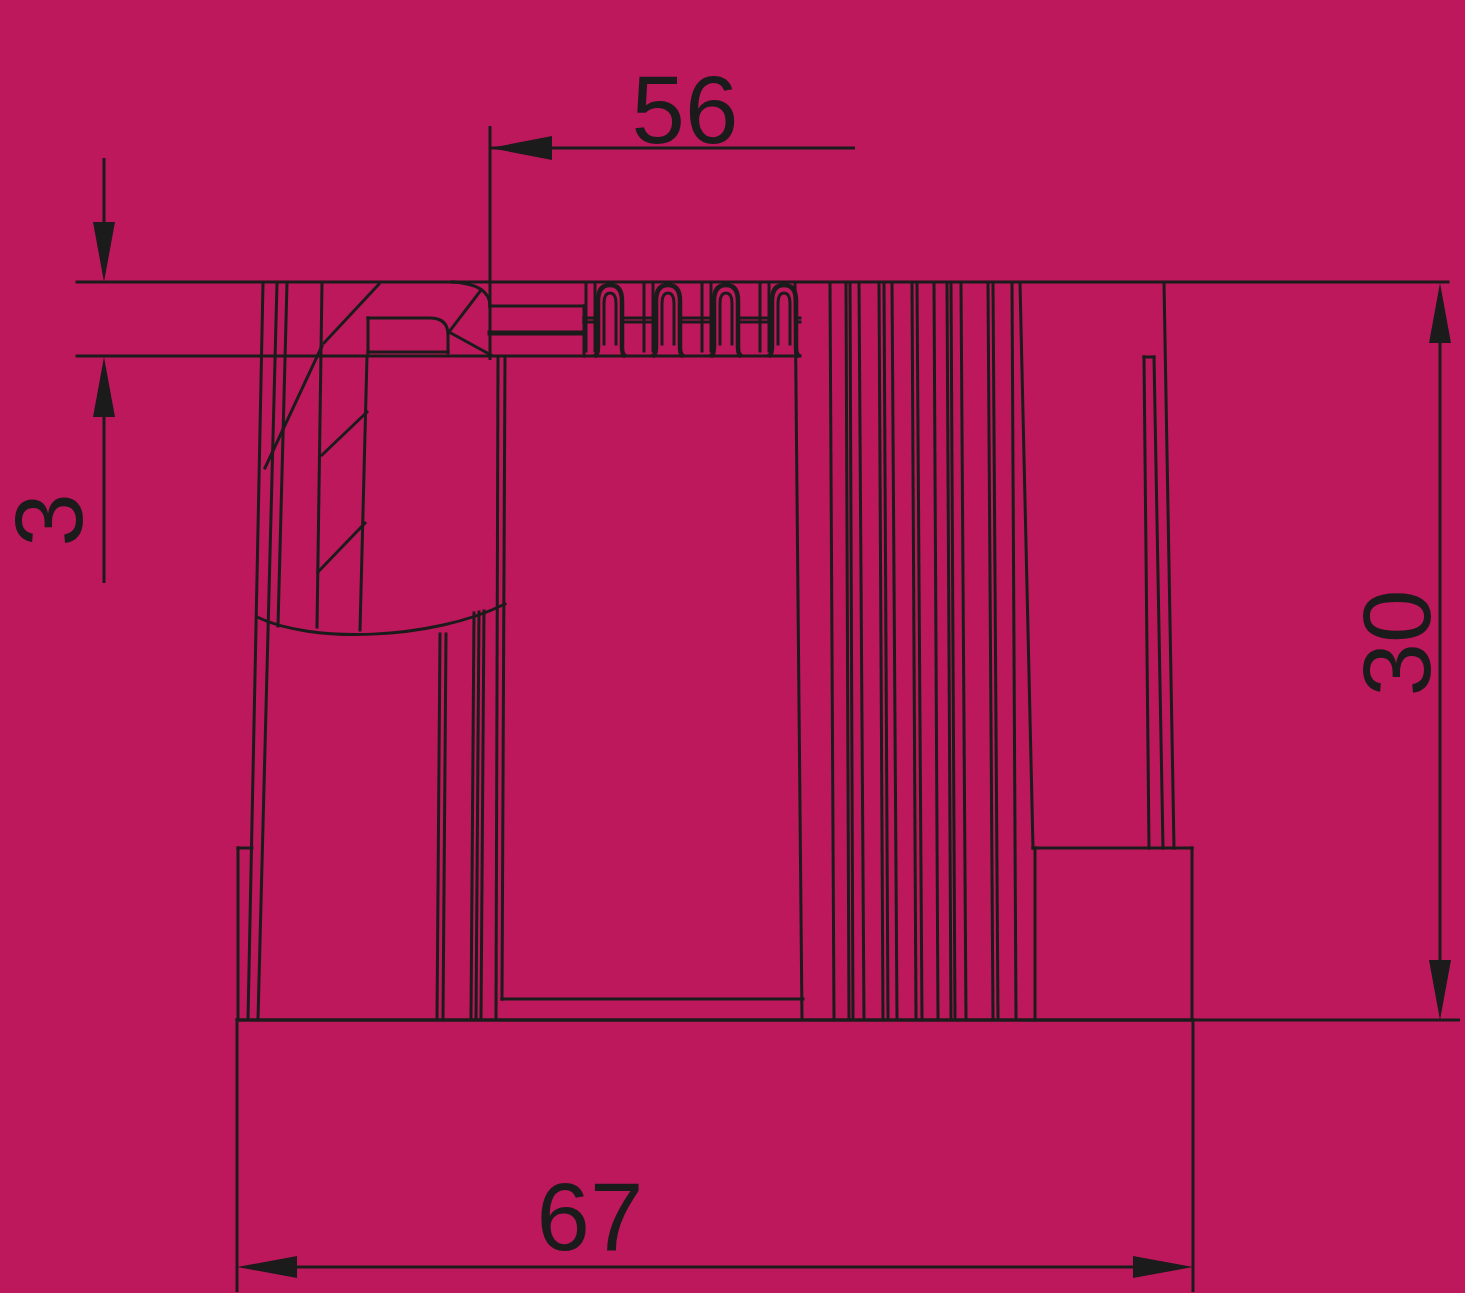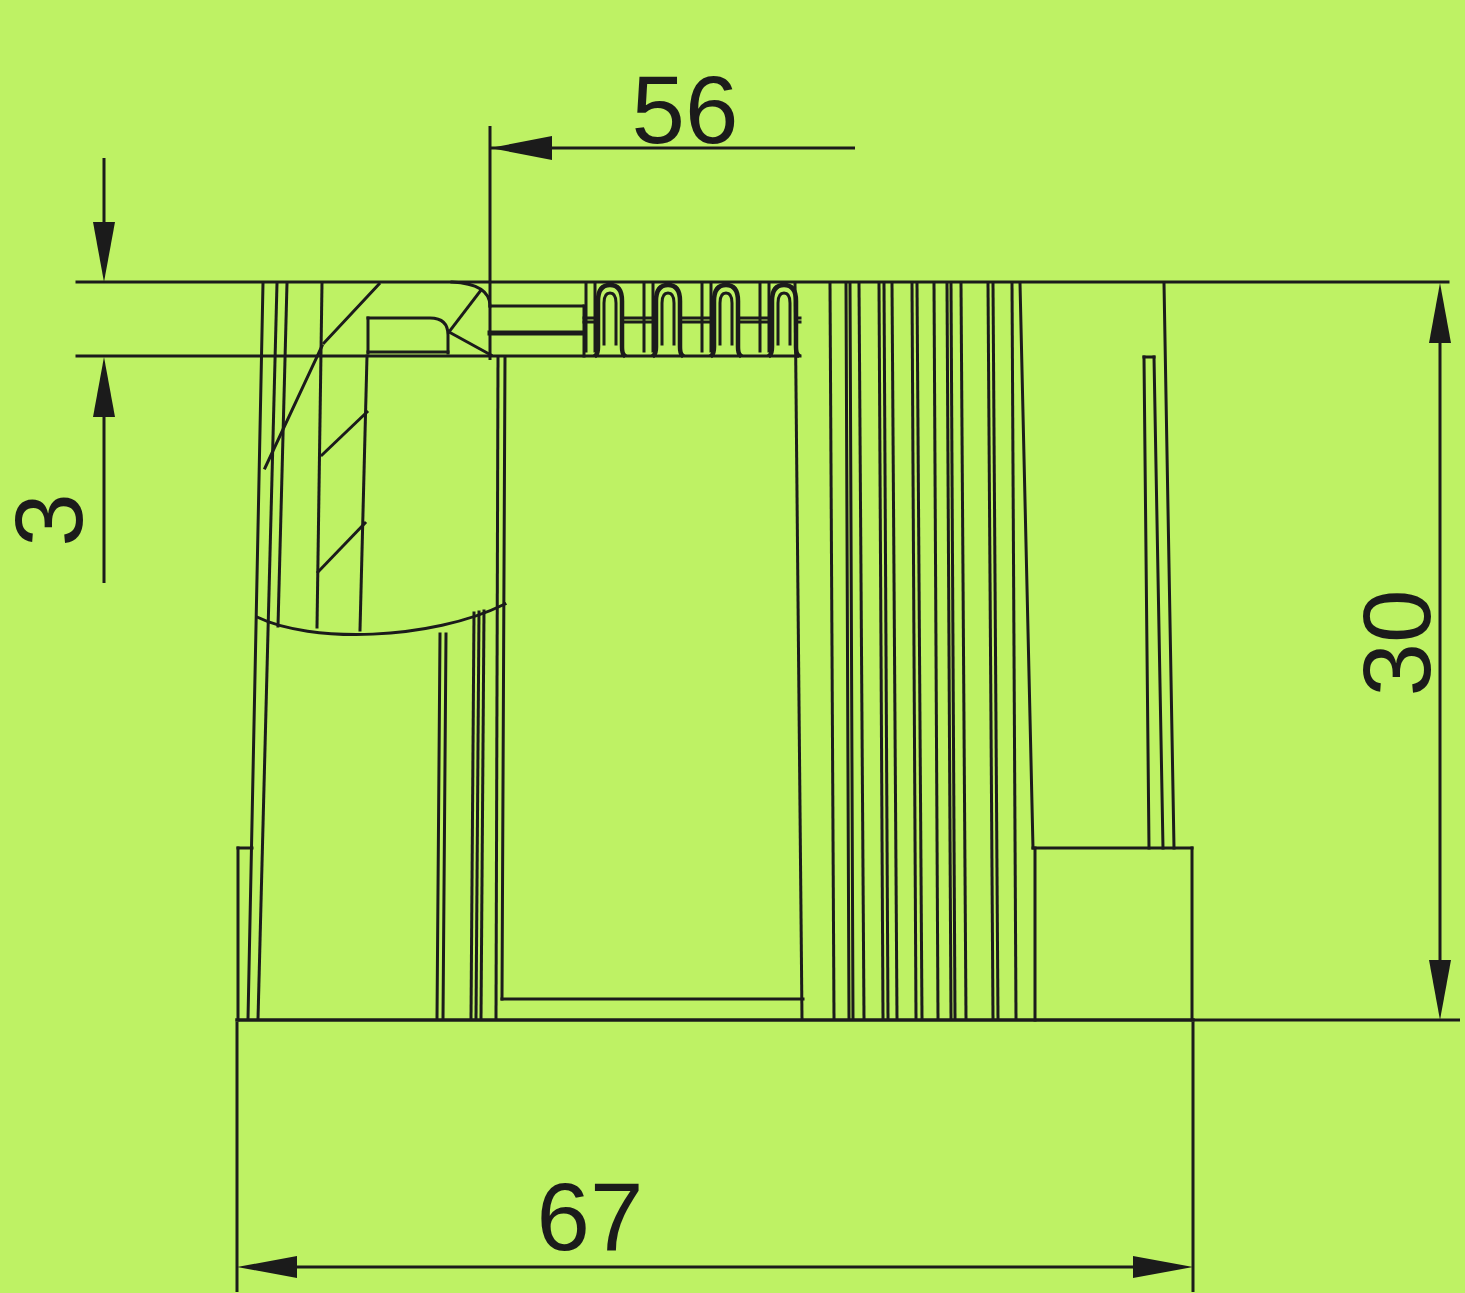--- a/index.html
+++ b/index.html
@@ -8,21 +8,21 @@
     background: #ffffff;
     width: 1465px;
     height: 1293px;
     overflow: hidden;
     font-family: "Liberation Sans", sans-serif;
   }
   .drawing-wrap {
     position: relative;
     width: 1465px;
     height: 1293px;
-    background: #bef264;
+    background: #be185d;
   }
   svg { display: block; }
   .dim-text {
     font-family: "Liberation Sans", sans-serif;
     font-size: 96px;
     fill: #1b1b1b;
   }
 </style>
 </head>
 <body>

